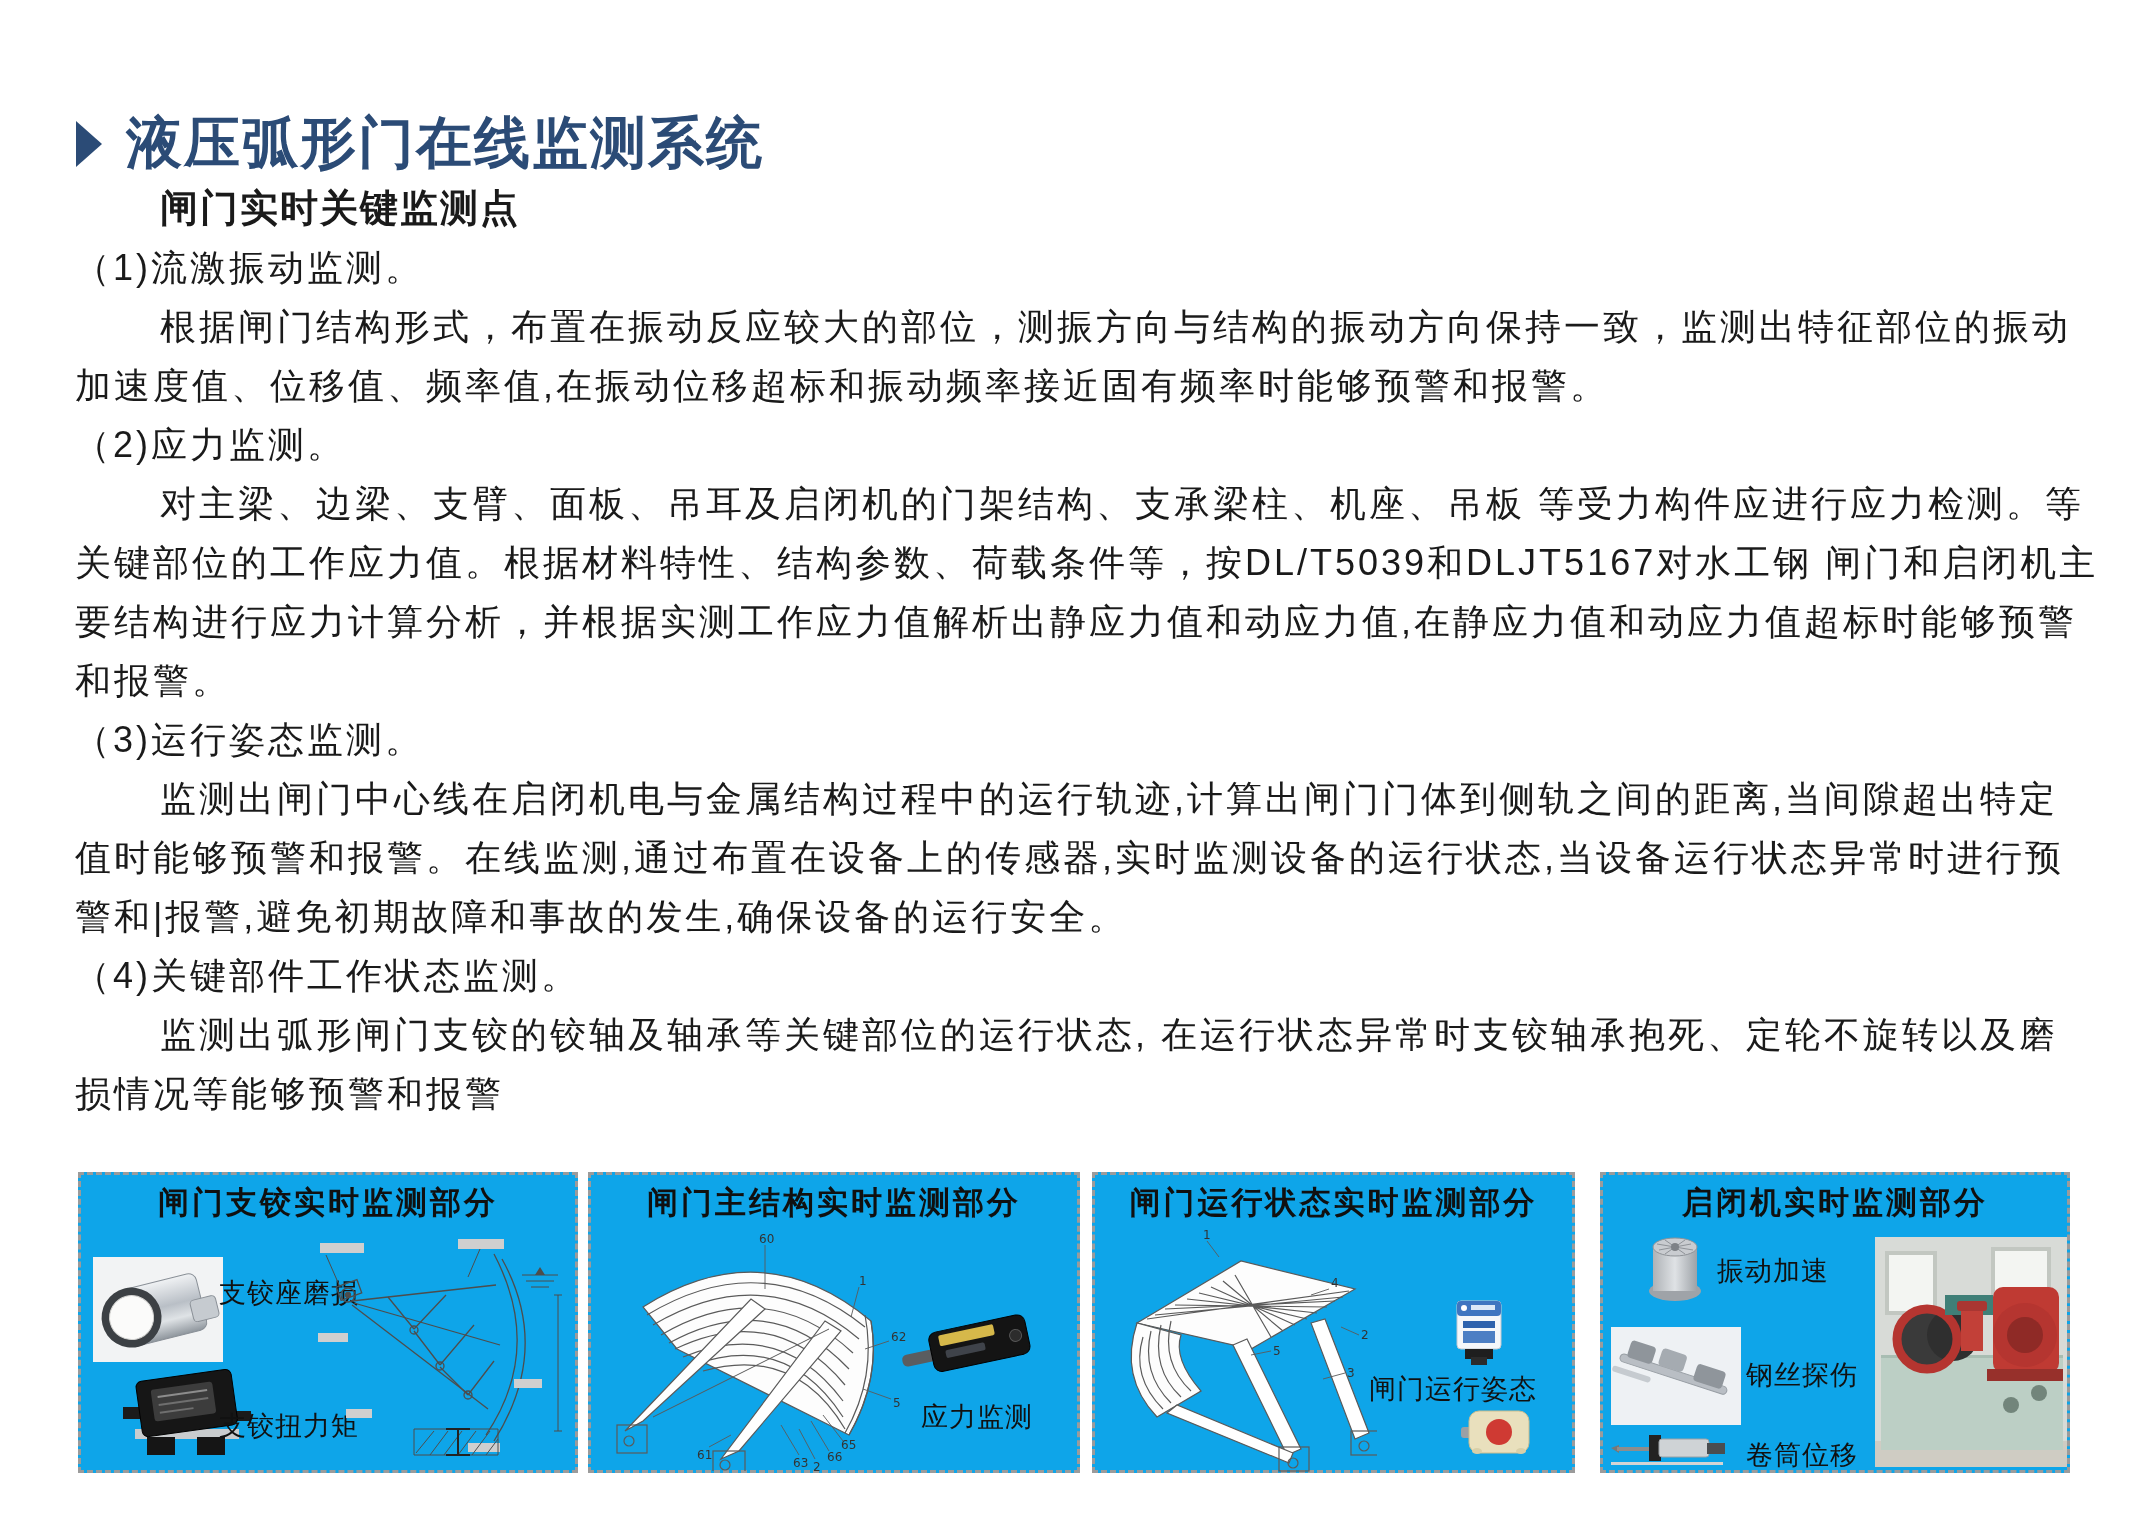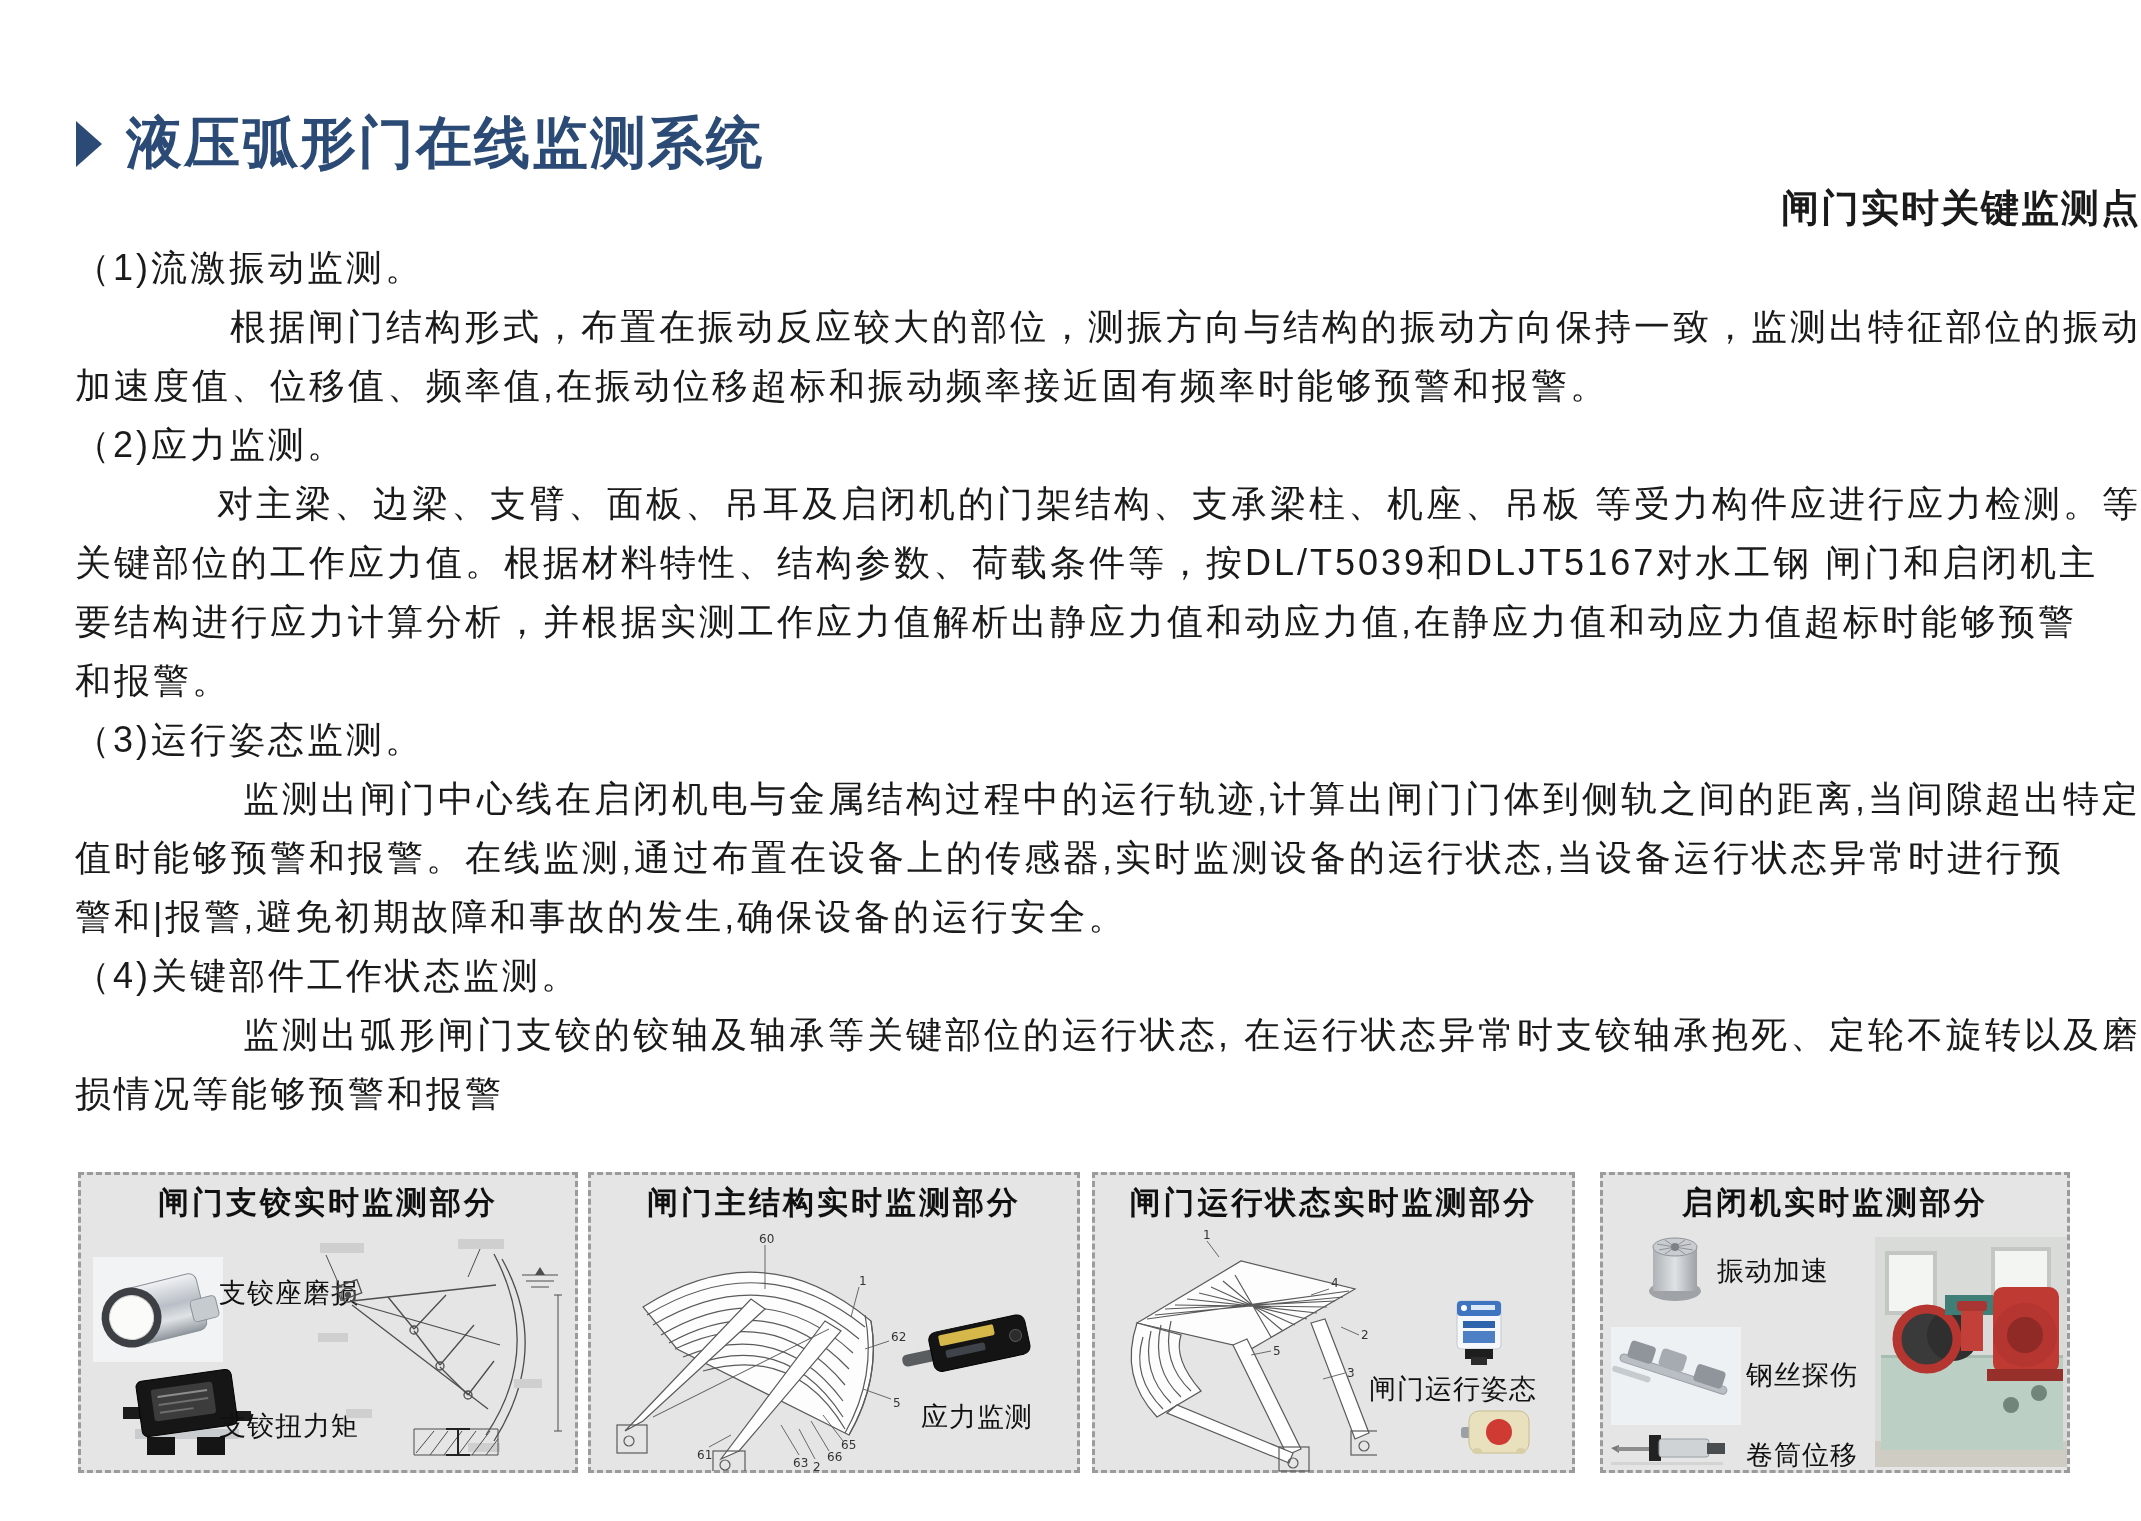--- a/index.html
+++ b/index.html
@@ -9,25 +9,25 @@
   
   .title-row{position:absolute;top:98px;left:76px;display:flex;align-items:center;gap:16px;}
   .title-row h1{margin:8px;font-size:56px;font-weight:800;color:#2b4b76;letter-spacing:2px;white-space:nowrap;}
   .tri{display:block;}
 
   
   .textblock{position:absolute;top:179px;left:0;width:2141px;}
   .ln{height:59px;line-height:59px;font-size:36px;letter-spacing:3px;white-space:nowrap;color:#1a1a1a;}
   .ln.hd{font-size:38px;font-weight:700;letter-spacing:2px;}
   .ml0{margin-left:75px;}
-  .mlA{margin-left:160px;text-align:right;}
+  .mlA{margin-left:160px;}
   .mlB{margin-left:74px;}
 
   
-  .panel{position:absolute;top:1172px;height:301px;border:3px dashed #9b9b9b;background:#e5e5e5;box-sizing:border-box;}
+  .panel{position:absolute;top:1172px;height:301px;border:3px dashed #9b9b9b;background:#0ea5e9;box-sizing:border-box;}
   .p1{left:78px;width:500px;}
   .p2{left:588px;width:492px;}
   .p3{left:1092px;width:483px;}
   .p4{left:1600px;width:470px;}
   .ptitle{margin:7px 0 0;text-align:center;font-family:"Liberation Serif","DejaVu Serif",serif;
           font-weight:700;font-size:31px;letter-spacing:3px;color:#101010;white-space:nowrap;}
   .plabel{position:absolute;font-size:27px;letter-spacing:1px;color:#111;white-space:nowrap;}
   .abs{position:absolute;}
 
   

